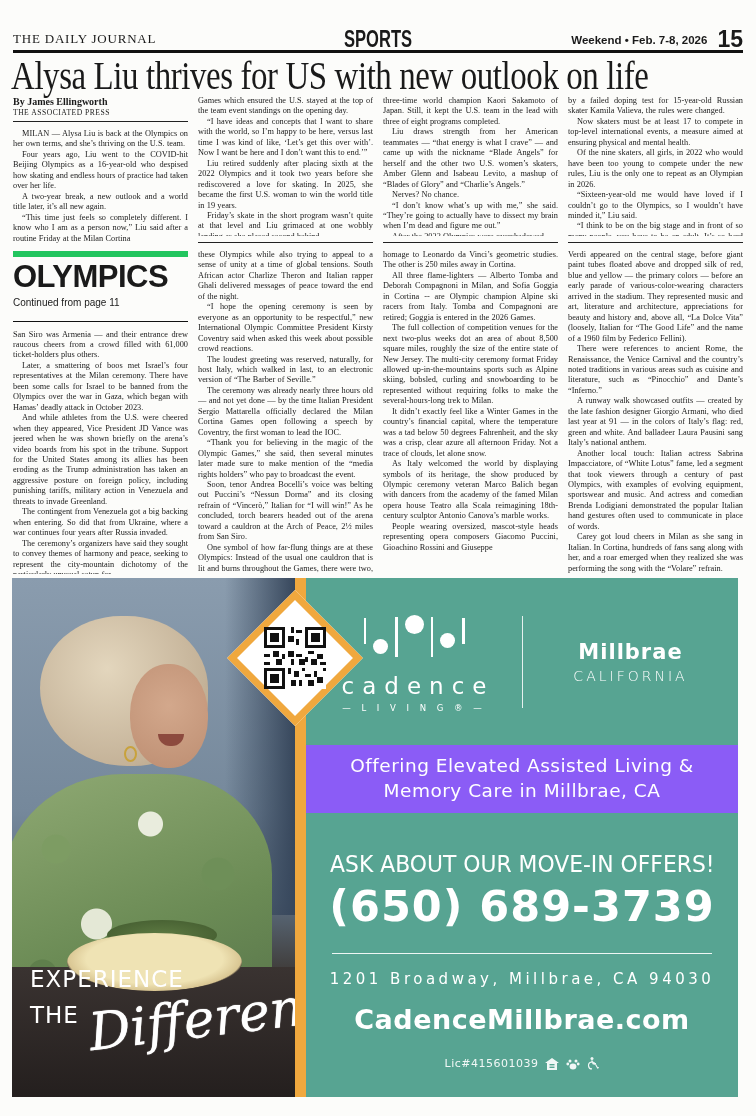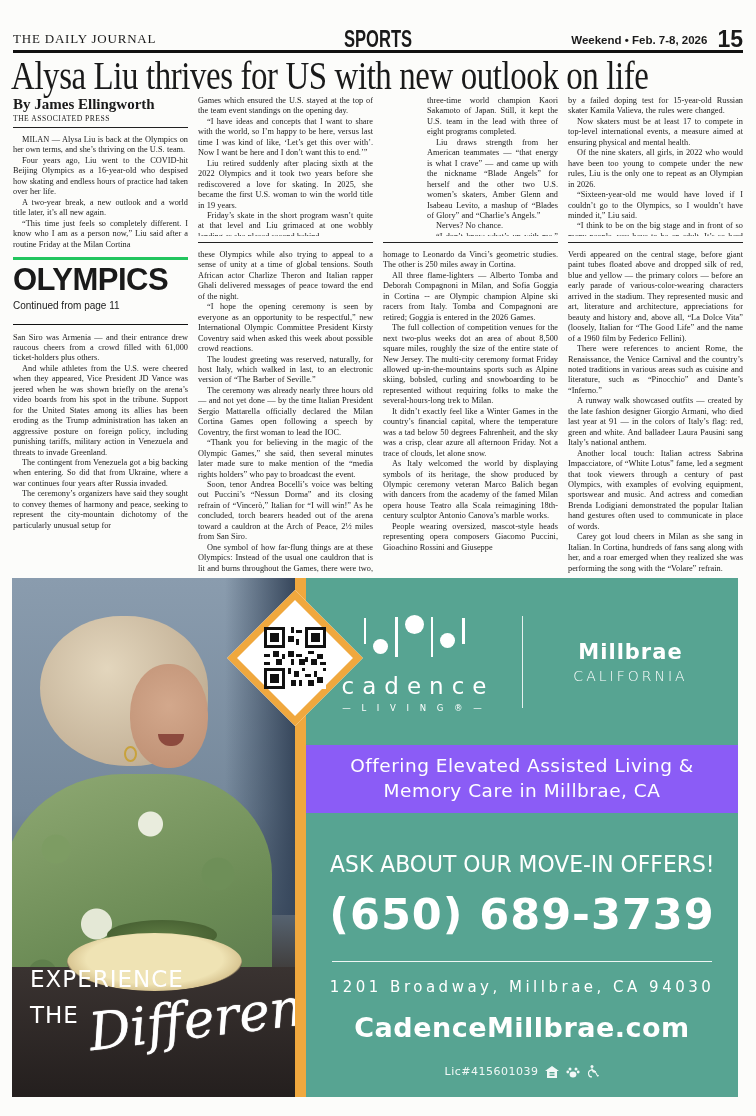--- a/index.html
+++ b/index.html
@@ -20,30 +20,30 @@
   .mh-rule { position:absolute; top:50px; left:13px; right:13px; height:3px; background:#111; }
   
   .headline {
     position:absolute; top:53px; left:11px; width:900px; white-space:nowrap;
     font-size:39px; font-weight:500; letter-spacing:-0.5px;
     transform:scaleX(0.845); transform-origin:0 50%;
   }
   
   .columns { position:absolute; top:96px; left:13px; right:13px; height:478px; display:flex; gap:10px; }
   .col { flex:1 1 0; overflow:hidden; display:flex; flex-direction:column; }
-  .byline { font-size:15px; font-weight:bold; }
+  .byline { font-size:10px; font-weight:bold; }
   .credit { font-size:7.6px; letter-spacing:0.5px; margin-top:1px; }
   .byline-rule { border-top:1px solid #222; margin:4px 0 7px 0; }
   .paras p, .paras-list p {
     font-size:8.3px; line-height:1.26; text-align:justify; text-indent:9px;
     word-spacing:0.2px;
   }
   .cont p:first-child { text-indent:0; }
   .col-divider { border-top:1px solid #222; margin:6px 0 7px 0; }
-  .oly-head { margin-top:7px; border-top:3px solid #22c55e; border-bottom:1px solid #111; padding:4px 0 13px 0; margin-bottom:8px; }
+  .oly-head { margin-top:7px; border-top:6px solid #22c55e; border-bottom:1px solid #111; padding:4px 0 13px 0; margin-bottom:8px; }
   .oly-title { font-family:"Liberation Sans",sans-serif; font-weight:800; font-size:31px; letter-spacing:-0.5px; line-height:1.05; }
   .oly-cont { font-family:"Liberation Sans",sans-serif; font-size:10px; margin-top:3px; }
   
   .ad { position:absolute; top:578px; left:12px; width:726px; height:519px; display:flex; font-family:"DejaVu Sans",sans-serif; }
   .ad-photo { position:relative; width:283px; overflow:hidden; background:linear-gradient(180deg,#8a9cae 0%,#75889b 45%,#5c6d7f 62%,#413f3e 75%,#2d2a28 100%); }
   .ph-dark-right { position:absolute; right:0; top:0; width:70px; height:65%; background:linear-gradient(90deg,rgba(46,60,78,0),#37475c); }
   .ph-hair { position:absolute; left:28px; top:38px; width:168px; height:150px; border-radius:50% 50% 46% 54%; background:radial-gradient(circle at 40% 35%,#e3d6bd,#c4b298 70%,#a9977d); }
   .ph-face { position:absolute; left:118px; top:86px; width:78px; height:104px; border-radius:48%; background:radial-gradient(circle at 50% 40%,#d3a88c,#bd8e72); }
   .ph-smile { position:absolute; left:146px; top:156px; width:26px; height:12px; border-radius:0 0 20px 20px; background:#8c4a3e; }
   .ph-earring { position:absolute; left:112px; top:168px; width:13px; height:16px; border:2px solid #c8a23c; border-radius:50%; }
@@ -74,21 +74,21 @@
   .logo-sub { font-size:8.5px; letter-spacing:4px; margin-top:4px; }
   .ad-vline { width:1px; height:92px; background:rgba(255,255,255,0.85); }
   .ad-loc-wrap { flex:1; text-align:center; }
   .ad-loc { font-size:21px; font-weight:bold; letter-spacing:1px; }
   .ad-loc-sub { font-size:14px; letter-spacing:3px; margin-top:4px; font-weight:300; }
   .ad-banner { height:68px; background:#8b5cf6; display:flex; flex-direction:column; align-items:center; justify-content:center; }
   .ad-banner div { font-size:18.5px; line-height:1.35; letter-spacing:0.5px; }
   .ad-bottom { flex:1; text-align:center; padding-top:38px; }
   .ad-cta { font-size:23px; letter-spacing:0; }
   .ad-cta span { display:inline-block; transform:scaleX(0.95); }
-  .ad-phone { font-size:43px; font-weight:bold; letter-spacing:1px; margin-top:12px; }
+  .ad-phone { font-size:43px; font-weight:bold; letter-spacing:1px; margin-top:4px; }
   .ad-hr { width:88%; border-top:1px solid rgba(255,255,255,0.9); margin:22px auto 16px auto; }
   .ad-addr { font-size:15px; letter-spacing:3.5px; }
   .ad-site { font-size:27px; font-weight:bold; letter-spacing:0.5px; margin-top:16px; }
   .ad-lic { margin-top:22px; font-size:11px; letter-spacing:0.5px; opacity:0.92; display:flex; align-items:center; justify-content:center; gap:7px; }
   .lic-ico { display:inline-flex; }
   
   .qr-diamond {
     position:absolute; left:247px; top:610px; width:96px; height:96px;
     background:#fff; border:7px solid #f0a83e; transform:rotate(45deg);
     display:flex; align-items:center; justify-content:center;
@@ -123,20 +123,21 @@
           <p>Four years ago, Liu went to the COVID-hit Beijing Olympics as a 16-year-old who despised how skating and endless hours of practice had taken over her life.</p>
           <p>A two-year break, a new outlook and a world title later, it’s all new again.</p>
           <p>“This time just feels so completely different. I know who I am as a person now,” Liu said after a routine Friday at the Milan Cortina</p>
         </div>
       <div class="oly-head">
         <div class="oly-title">OLYMPICS</div>
         <div class="oly-cont">Continued from page 11</div>
       </div>
       <div class="paras cont">
           <p>San Siro was Armenia — and their entrance drew raucous cheers from a crowd filled with 61,000 ticket-holders plus others.</p>
+          <p>Later, a smattering of boos met Israel’s four representatives at the Milan ceremony. There have been some calls for Israel to be banned from the Olympics over the war in Gaza, which began with Hamas’ deadly attack in October 2023.</p>
           <p>And while athletes from the U.S. were cheered when they appeared, Vice President JD Vance was jeered when he was shown briefly on the arena’s video boards from his spot in the tribune. Support for the United States among its allies has been eroding as the Trump administration has taken an aggressive posture on foreign policy, including punishing tariffs, military action in Venezuela and threats to invade Greenland.</p>
           <p>The contingent from Venezuela got a big backing when entering. So did that from Ukraine, where a war continues four years after Russia invaded.</p>
           <p>The ceremony’s organizers have said they sought to convey themes of harmony and peace, seeking to represent the city-mountain dichotomy of the particularly unusual setup for</p>
         </div>
     </div>
 
     <div class="col">
       <div class="paras cont" style="height:140px;overflow:hidden;">
           <p>Games which ensured the U.S. stayed at the top of the team event standings on the opening day.</p>
           <p>“I have ideas and concepts that I want to share with the world, so I’m happy to be here, versus last time I was kind of like, ‘Let’s get this over with’. Now I want be here and I don’t want this to end.’”</p>
@@ -149,21 +150,21 @@
           <p>“I hope the opening ceremony is seen by everyone as an opportunity to be respectful,” new International Olympic Committee President Kirsty Coventry said when asked this week about possible crowd reactions.</p>
           <p>The loudest greeting was reserved, naturally, for host Italy, which walked in last, to an electronic version of “The Barber of Seville.”</p>
           <p>The ceremony was already nearly three hours old — and not yet done — by the time Italian President Sergio Mattarella officially declared the Milan Cortina Games open following a speech by Coventry, the first woman to lead the IOC.</p>
           <p>“Thank you for believing in the magic of the Olympic Games,” she said, then several minutes later made sure to make mention of the “media rights holders” who pay to broadcast the event.</p>
           <p>Soon, tenor Andrea Bocelli’s voice was belting out Puccini’s “Nessun Dorma” and its closing refrain of “Vincerò,” Italian for “I will win!” As he concluded, torch bearers headed out of the arena toward a cauldron at the Arch of Peace, 2½ miles from San Siro.</p>
           <p>One symbol of how far-flung things are at these Olympics: Instead of the usual one cauldron that is lit and burns throughout the Games, there were two, both intended as an</p>
         </div>
     </div>
 
     <div class="col">
-      <div class="paras cont" style="height:140px;overflow:hidden;margin-left:44px;">
+      <div class="paras cont" style="height:140px;overflow:hidden;">
           <p>three-time world champion Kaori Sakamoto of Japan. Still, it kept the U.S. team in the lead with three of eight programs completed.</p>
           <p>Liu draws strength from her American teammates — “that energy is what I crave” — and came up with the nickname “Blade Angels” for herself and the other two U.S. women’s skaters, Amber Glenn and Isabeau Levito, a mashup of “Blades of Glory” and “Charlie’s Angels.”</p>
           <p>Nerves? No chance.</p>
           <p>“I don’t know what’s up with me,” she said. “They’re going to actually have to dissect my brain when I’m dead and figure me out.”</p>
           <p>After the 2022 Olympics were overshadowed</p>
         </div>
       <div class="col-divider"></div>
       <div class="paras cont" style="flex:1;overflow:hidden;">
           <p>homage to Leonardo da Vinci’s geometric studies. The other is 250 miles away in Cortina.</p>
           <p>All three flame-lighters — Alberto Tomba and Deborah Compagnoni in Milan, and Sofia Goggia in Cortina -- are Olympic champion Alpine ski racers from Italy. Tomba and Compagnoni are retired; Goggia is entered in the 2026 Games.</p>

